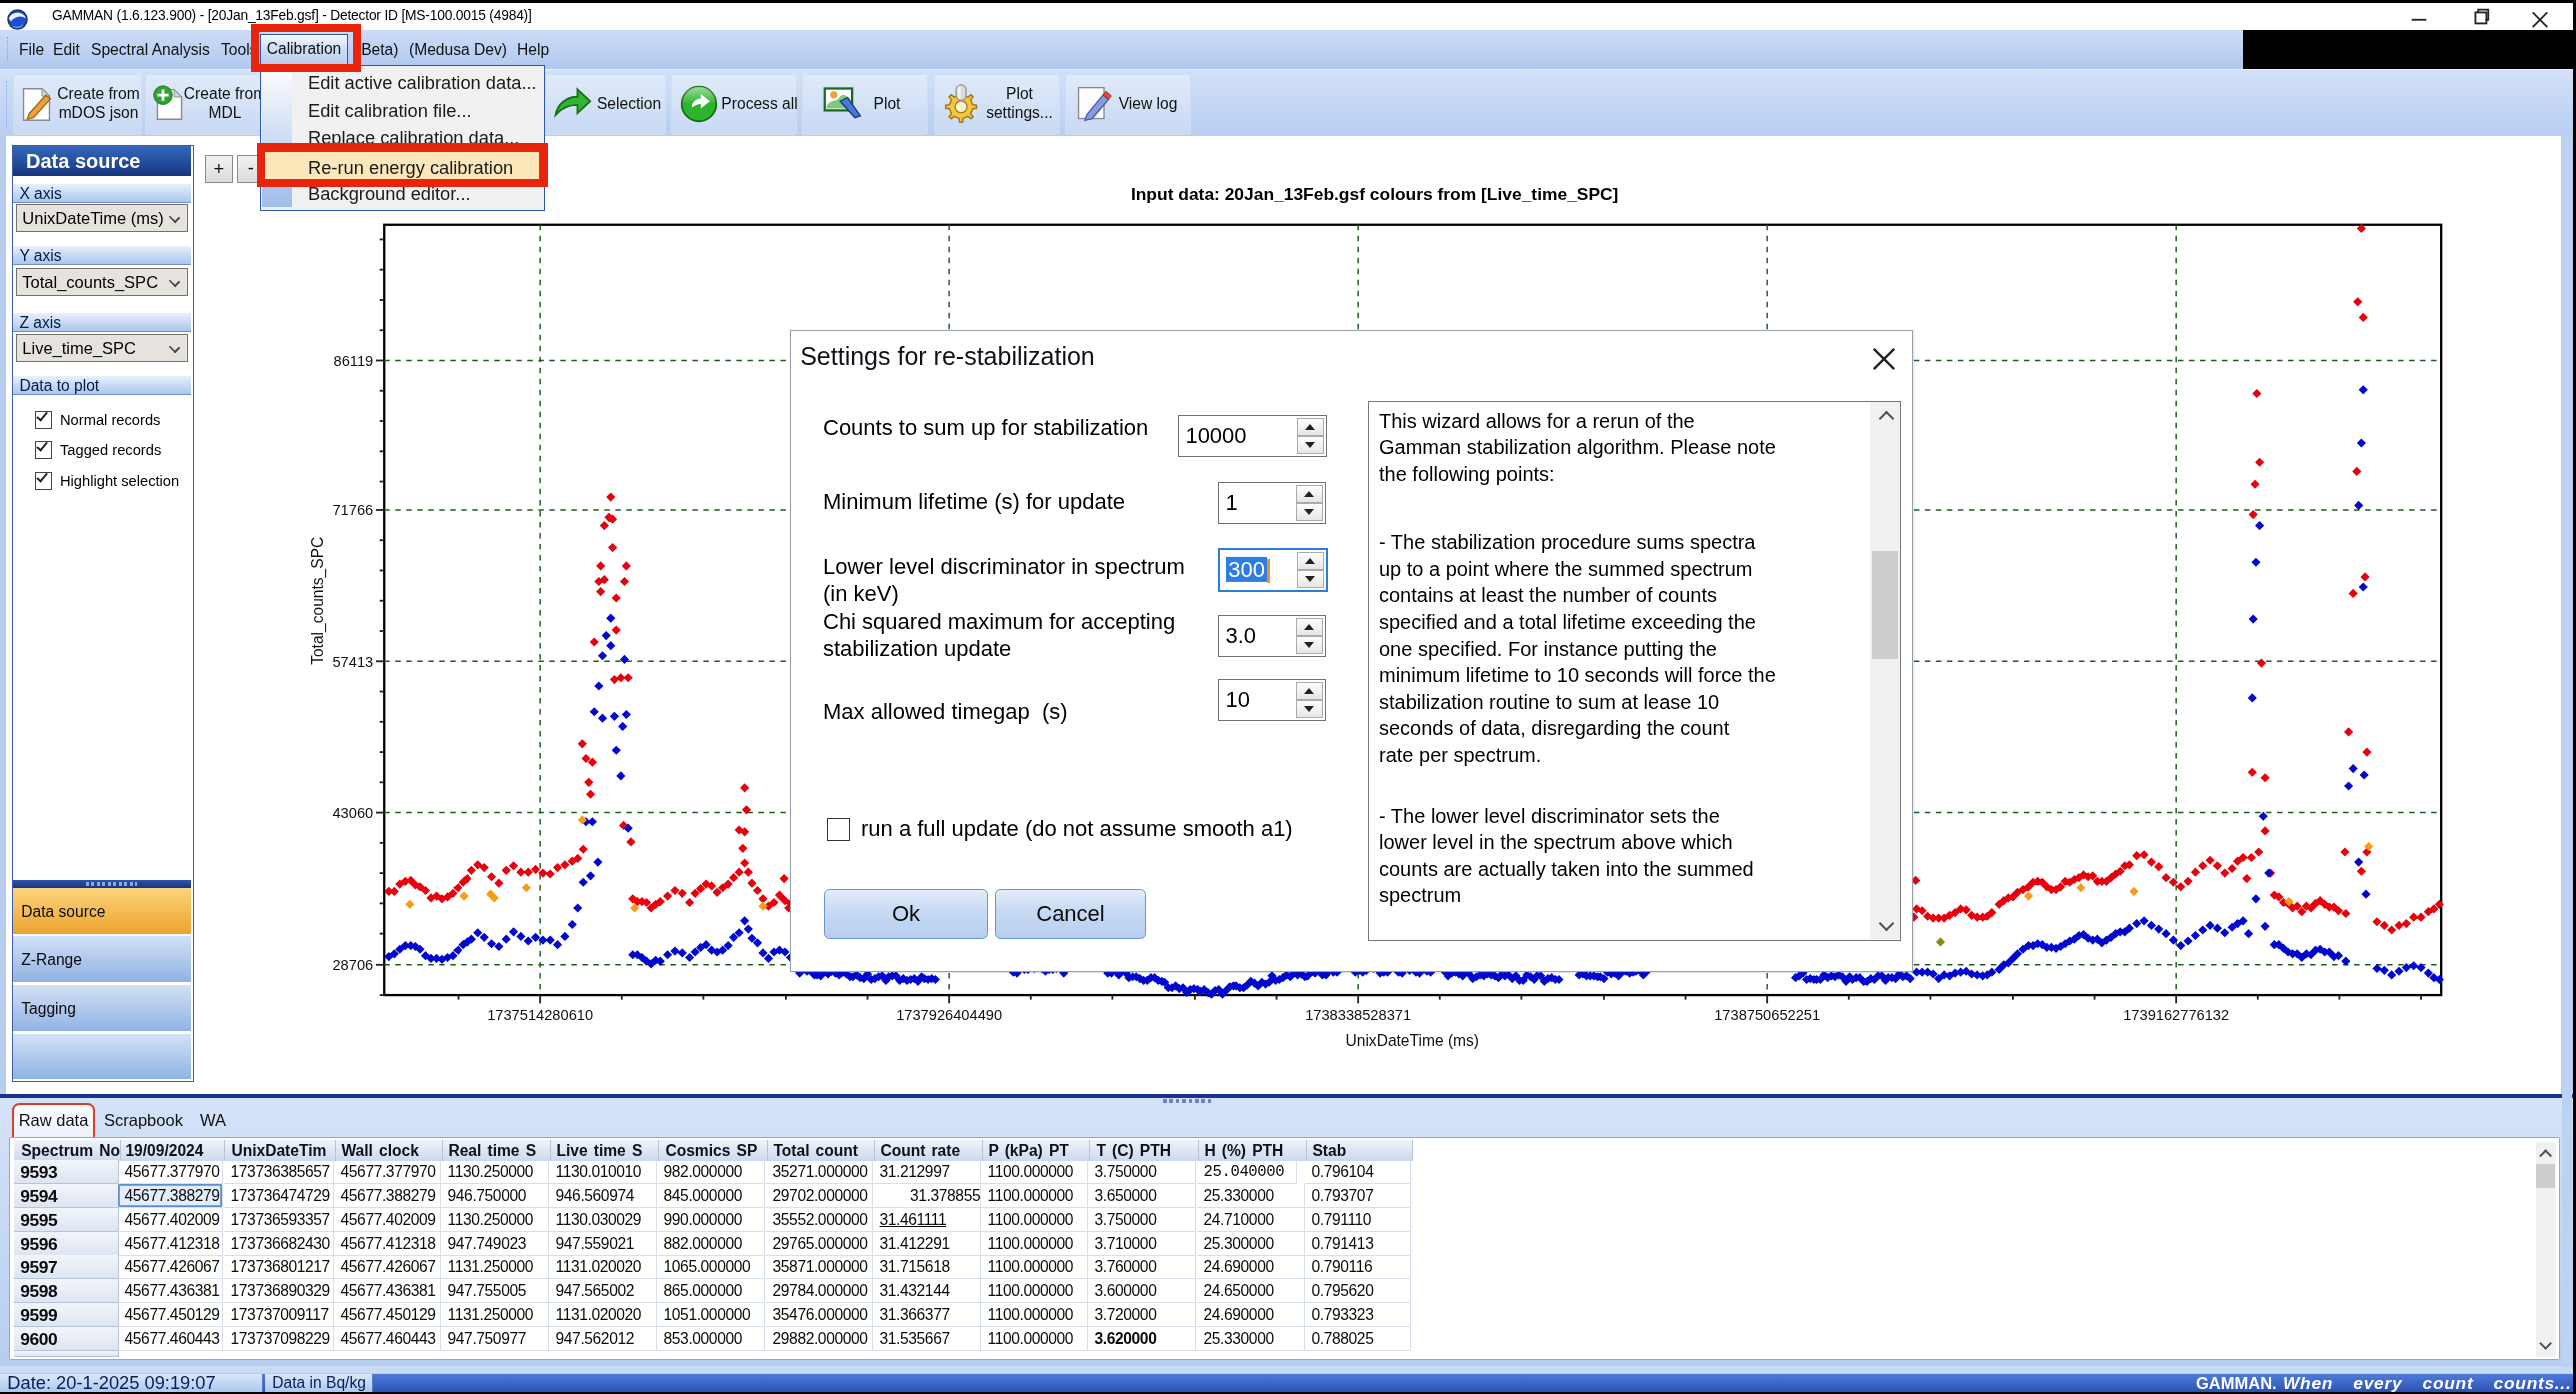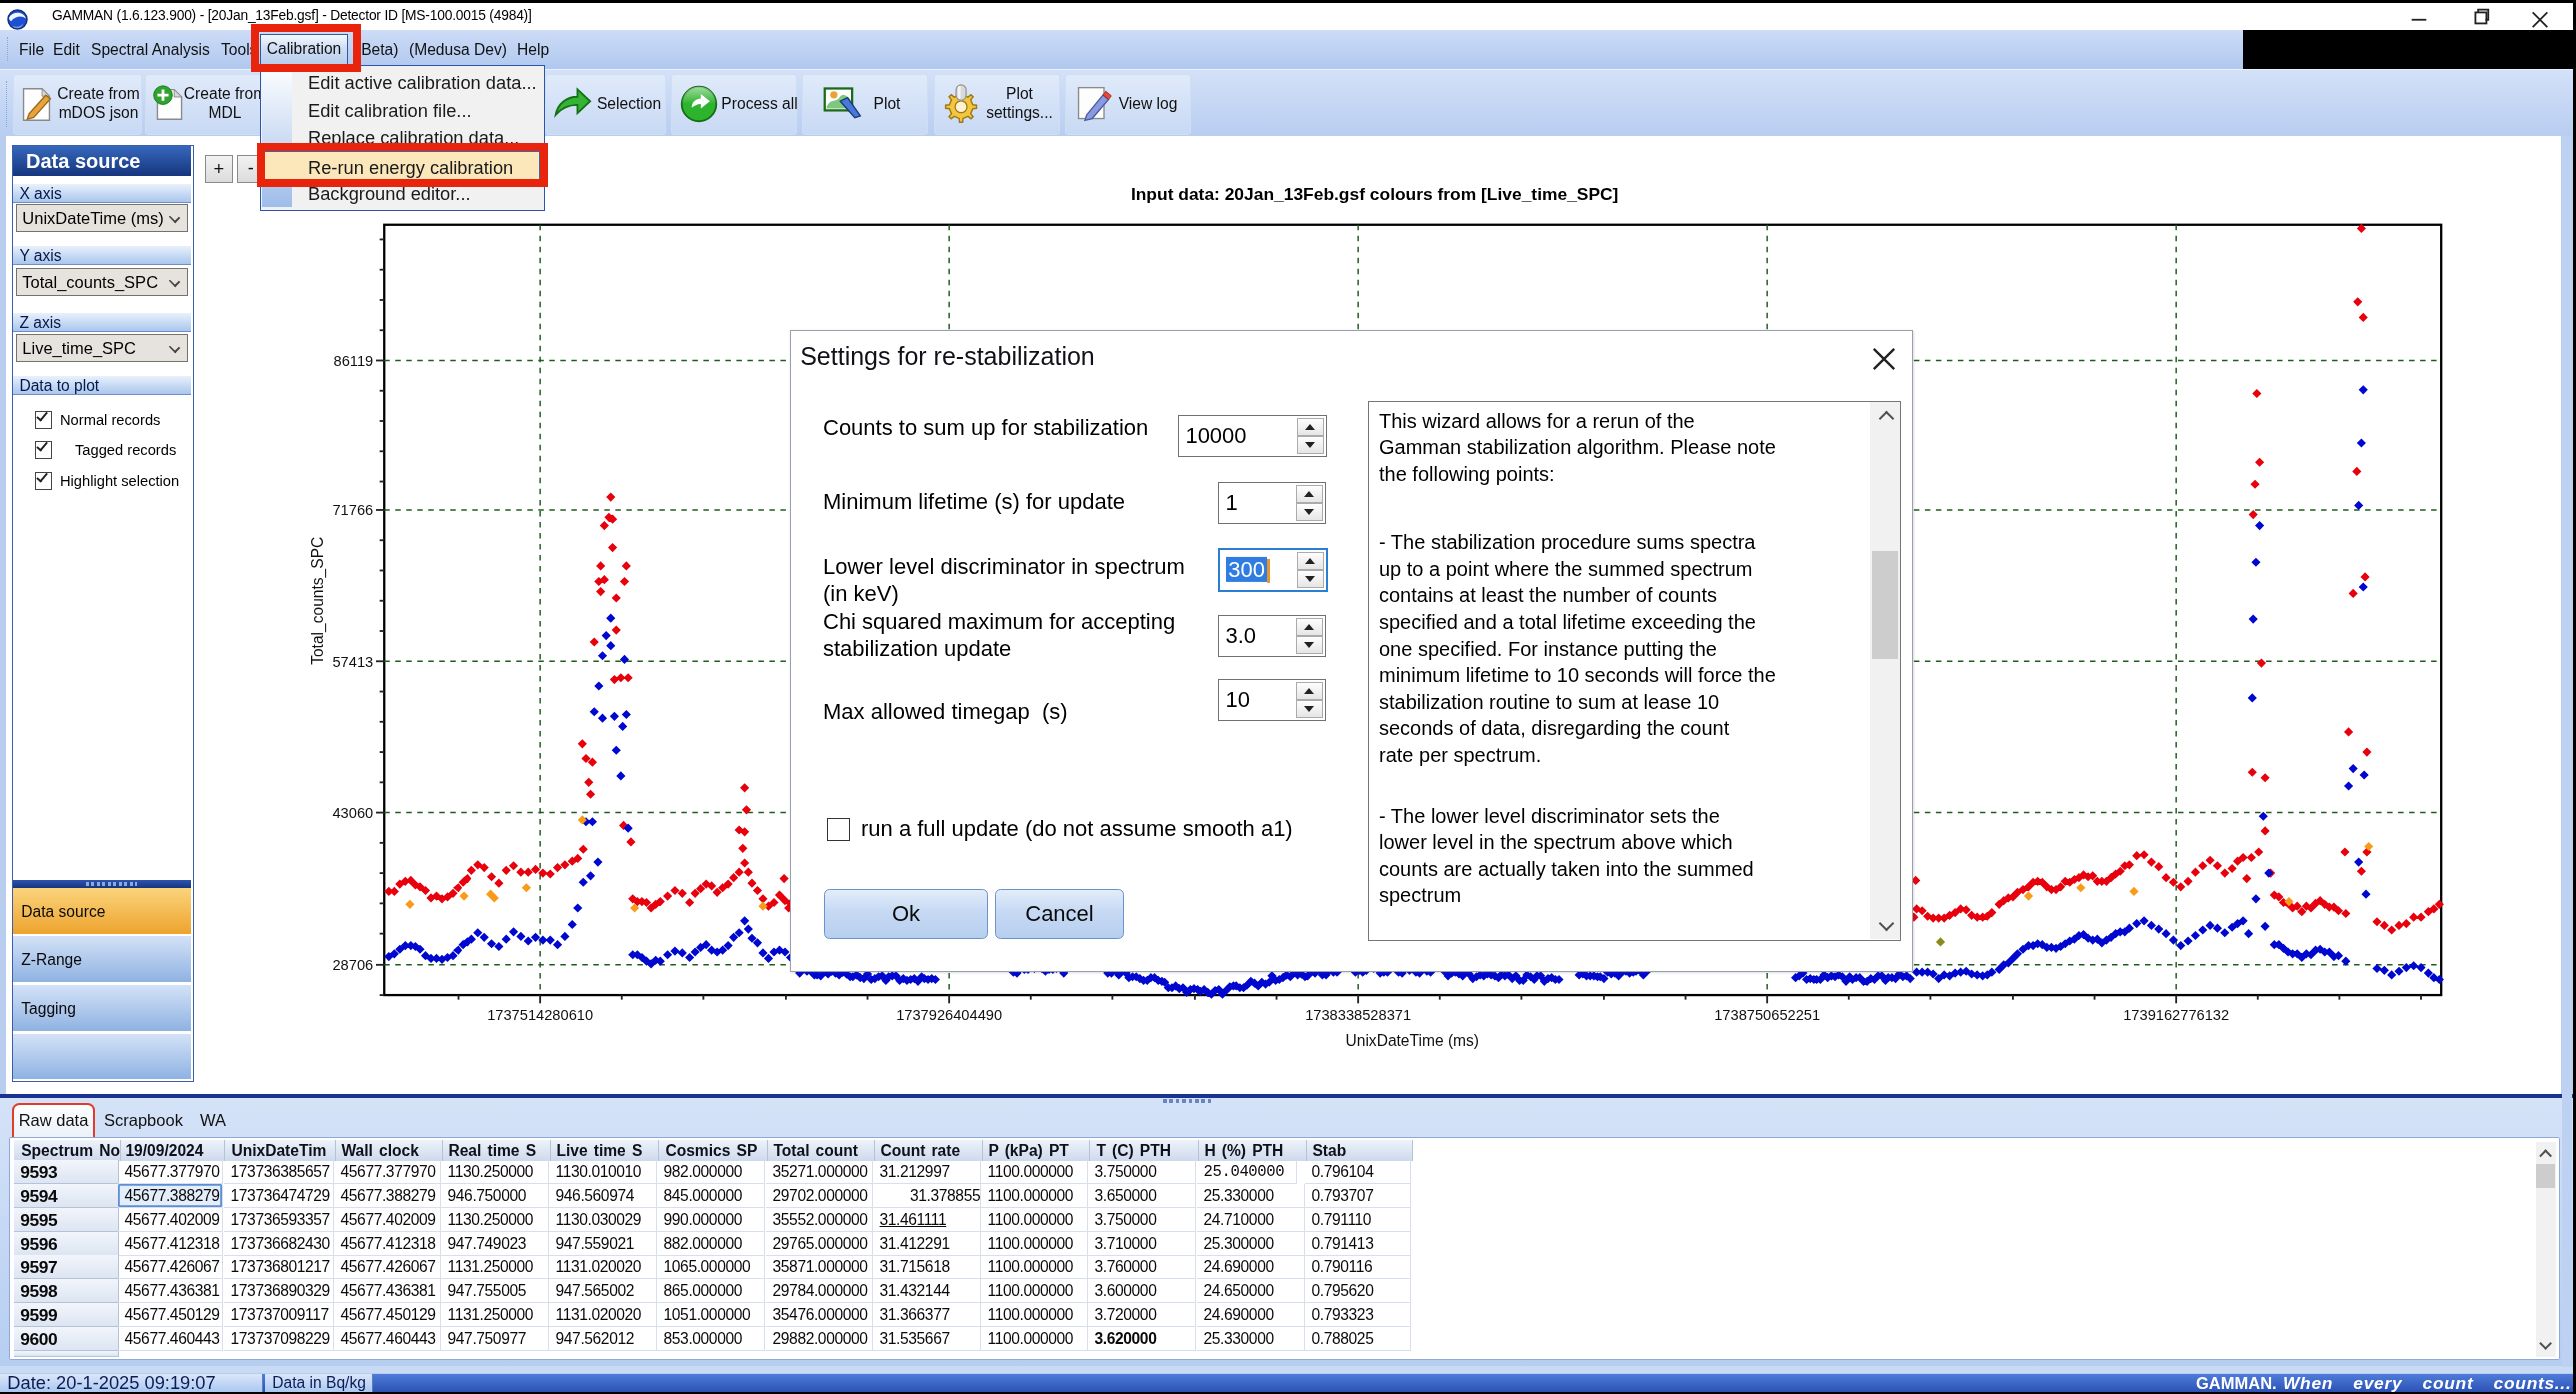--- a/index.html
+++ b/index.html
@@ -257,21 +257,21 @@
 <div class="sec" style="top:100px">Y axis</div>
 <div class="combo" style="top:122px">Total_counts_SPC<div class="chev"></div></div>
 <div class="sec" style="top:167px">Z axis</div>
 <div class="combo" style="top:188px">Live_time_SPC<div class="chev"></div></div>
 <div class="sec" style="top:230px">Data to plot</div>
 <div class="ckrow" style="top:265px"><div class="ckbox">
             <div class="ckmark"></div>
           </div><span style="padding-left:25px">Normal records</span></div>
 <div class="ckrow" style="top:295px"><div class="ckbox">
             <div class="ckmark"></div>
-          </div><span style="padding-left:40px">Tagged records</span></div>
+          </div><span style="padding-left:25px">Tagged records</span></div>
 <div class="ckrow" style="top:326px"><div class="ckbox">
             <div class="ckmark"></div>
           </div><span style="padding-left:25px">Highlight selection</span></div>
 <div id="lpsep">
           <div style="position:absolute;left:73px;top:1.8px;width:51px;height:3.7px;background:repeating-linear-gradient(90deg,#8fa8dc 0 2.8px,transparent 2.8px 5.5px)"></div>
         </div>
 <div class="lbtn" style="top:742px;background:linear-gradient(#fbd47c,#eda32d)">Data source</div>
 <div class="lbtn" style="top:790px;background:linear-gradient(#d3e2f7,#8fb2e2)">Z-Range</div>
 <div class="lbtn" style="top:839px;background:linear-gradient(#d3e2f7,#8fb2e2)">Tagging</div>
 <div class="lbtn" style="top:888px;height:46px;background:linear-gradient(#d3e2f7,#8fb2e2)"></div>
@@ -340,21 +340,21 @@
             <div class="tri triu"></div>
           </div>
           <div class="spb" style="bottom:0;top:auto">
             <div class="tri trid"></div>
           </div>
         </div>
       </div>
 <div id="dck"></div>
 <div class="dl" style="left:70px;top:485px">run a full update (do not assume smooth a1)</div>
 <div class="dbtn" style="left:33px;width:164px">Ok</div>
-<div class="dbtn" style="left:204px;width:129px">Cancel</div>
+<div class="dbtn" style="left:204px;width:151px">Cancel</div>
 <div id="help">
 <div id="helptxt">
           <p style="margin:0 0 42px 0">This wizard allows for a rerun of the<br>Gamman stabilization algorithm. Please note<br>the following points:</p>
           <p style="margin:0 0 34px 0">- The stabilization procedure sums spectra<br>up to a point where the summed spectrum<br>contains at least the number of counts<br>specified and a total lifetime exceeding the<br>one specified. For instance putting the<br>minimum lifetime to 10 seconds will force the<br>stabilization routine to sum at lease 10<br>seconds of data, disregarding the count<br>rate per spectrum.</p>
           <p style="margin:0 0 36px 0">- The lower level discriminator sets the<br>lower level in the spectrum above which<br>counts are actually taken into the summed<br>spectrum</p>
         </div>
 <div class="sb" style="right:0;top:0;width:30px;height:537px"></div>
 <div class="chv" style="right:8.3px;top:11px;transform:rotate(-135deg)"></div>
 <div class="sbthumb" style="right:1.8px;top:149px;width:26.6px;height:108px"></div>
 <div class="chv" style="right:8.3px;bottom:11px;transform:rotate(45deg)"></div>

